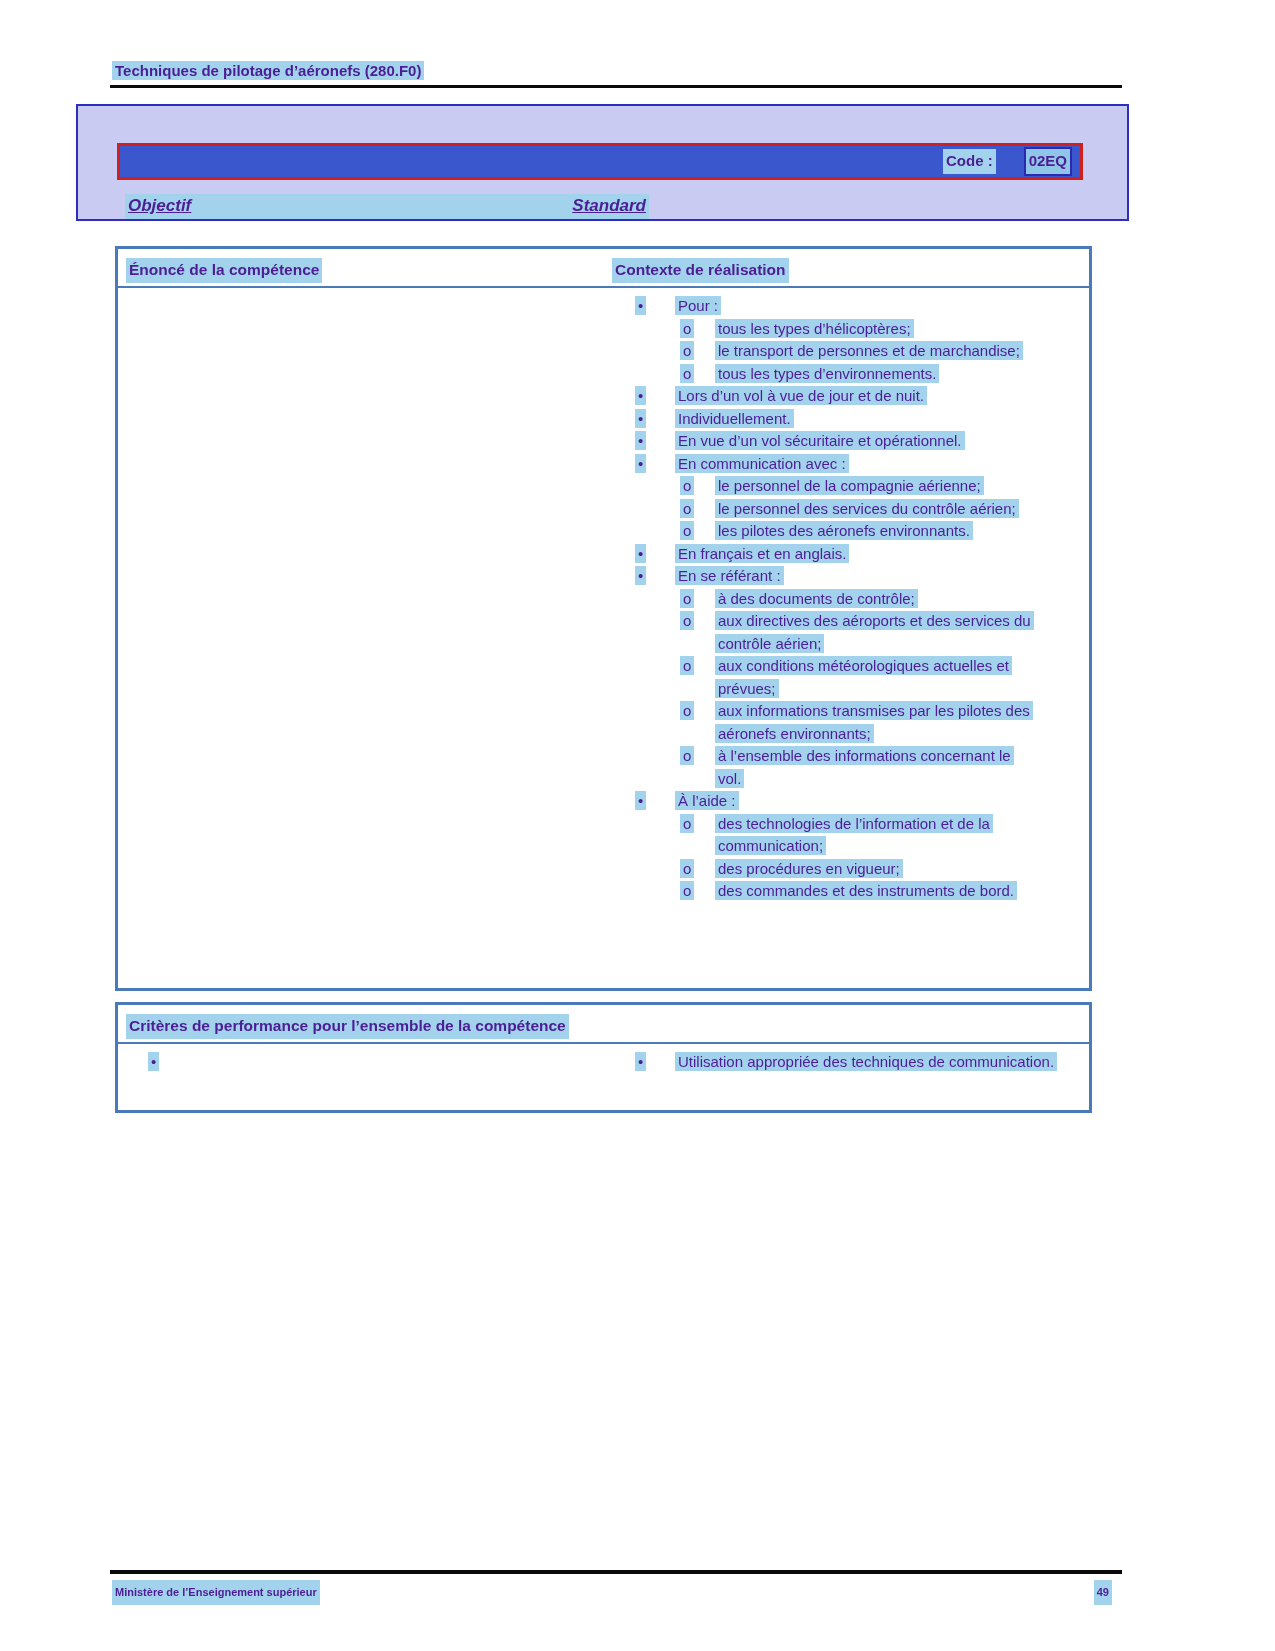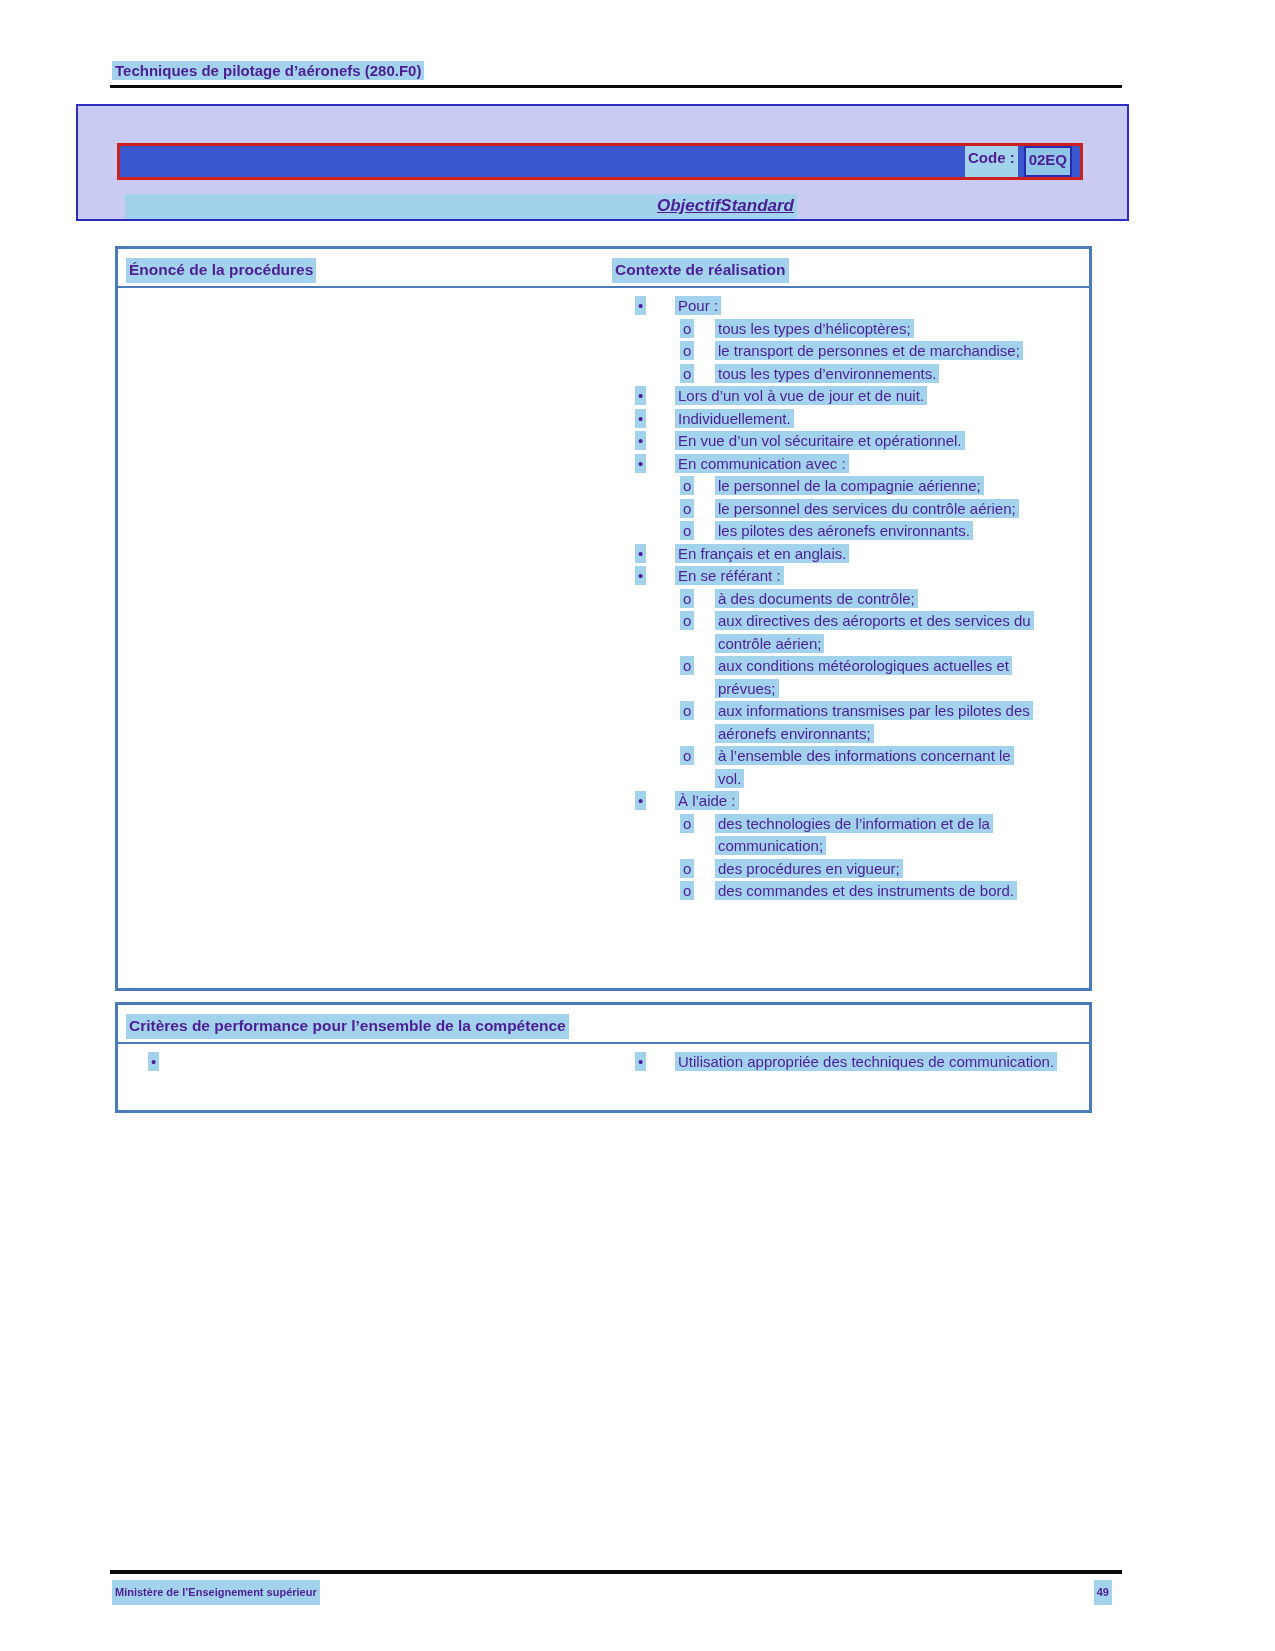--- a/index.html
+++ b/index.html
@@ -22,27 +22,27 @@
 
   .doc-header { left:112px; top:60px; font-size:15px; }
 
   .banner {
     left:76px; top:104px; width:1053px; height:117px;
     background:#c9cbf3; border:2px solid #2d2dbf;
   }
   .code-bar {
     left:39px; top:37px; width:966px; height:37px;
     background:#3a57ce; border:3px solid #cf2020;
-    display:flex; justify-content:flex-end;
+    display:flex; align-items:center; justify-content:flex-end;
     gap:6px; padding-right:8px;
   }
-  .code-value { border:2px solid #2a2ab0; background:#8fc6e8; }
+  .code-value { border:2px solid #2a2ab0; background:#8fc6e8;margin-left:22px; }
   .objstd {
-    left:47px; top:88px; width:672px;
-    display:flex; justify-content:flex-end;
+    left:47px; top:88px; width:524px;
+    display:flex; justify-content:space-between;
     font-size:17px; font-weight:bold; font-style:italic;
   }
   .objstd .u { text-decoration:underline; }
 
   .table { background:#ffffff; border:3px solid #4a7ab8; }
   .t1 { left:115px; top:246px; width:977px; height:745px; }
   .t2 { left:115px; top:1002px; width:977px; height:111px; }
   .hdr-divider { left:0; top:37px; width:100%; height:2px; background:#4a7ab8; }
   .th1 { left:8px; top:9px; font-size:15.5px; }
   .th2 { left:494px; top:9px; font-size:15.5px; }
@@ -81,21 +81,21 @@
       <span class="hl bold">Code :</span>
       <span class="hl bold code-value">02EQ</span>
     </div>
     <div class="abs objstd hl">
       <span class="u">Objectif</span>
       <span class="u">Standard</span>
     </div>
   </div>
 
   <div class="abs table t1">
-    <span class="abs hl bold th1">Énoncé de la procédures</span>
+    <span class="abs hl bold th1">Énoncé de la compétence</span>
     <span class="abs hl bold th2">Contexte de réalisation</span>
     <div class="abs hdr-divider"></div>
     <div class="abs ctx-list">
 
         <div class="li lvl-1">
           <span class="bcell"><span class="hl">•</span></span>
           <span class="tcell"><span class="hl">Pour :</span></span>
         </div>
 
         <div class="li lvl-2">

